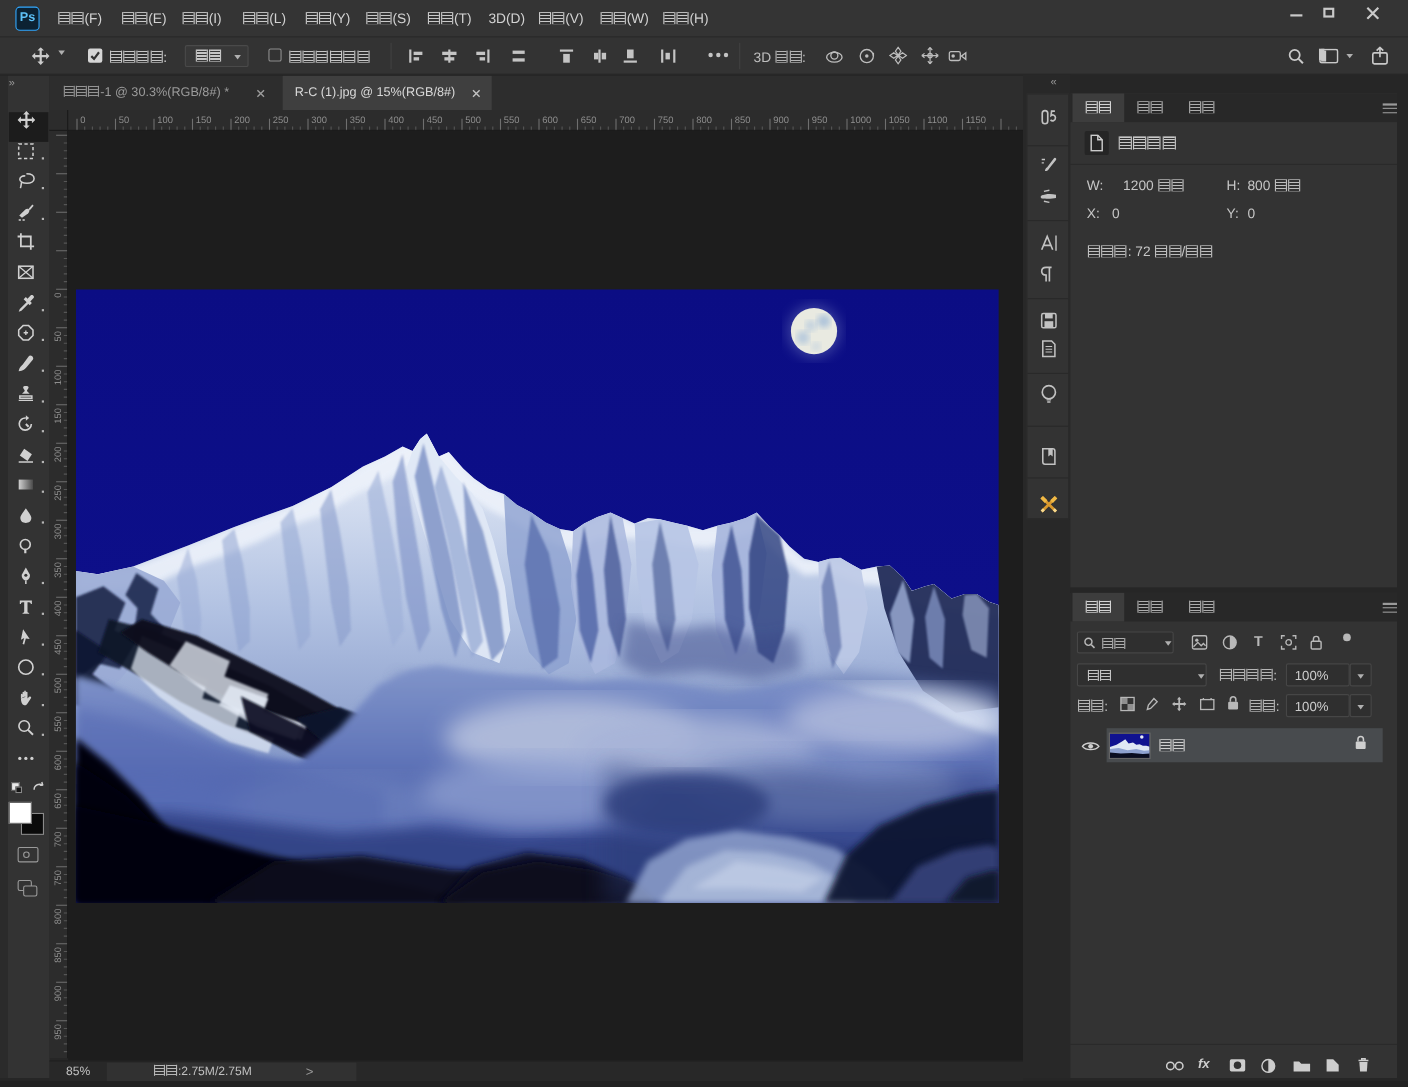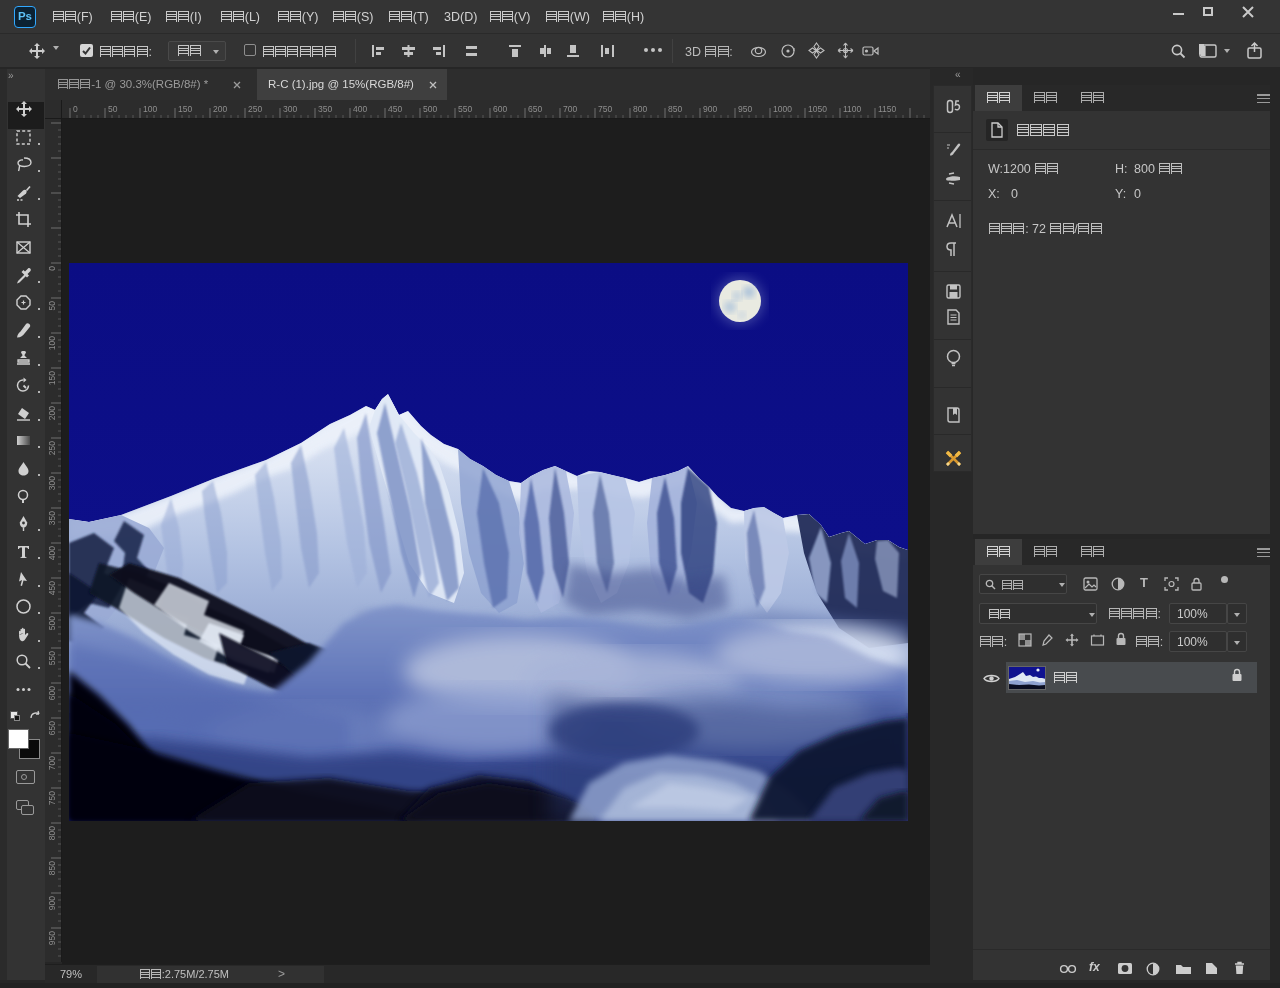--- a/index.html
+++ b/index.html
@@ -792,21 +792,21 @@
  <path d="M530,558 L555,525 L590,510 L630,512 L665,520 L695,536 L710,558 Z" fill="#b4c3e0" opacity="0.7" filter="url(#b3)"></path>
  <path d="M560,545 L600,520 L640,525 L680,535 L660,548 L610,545 Z" fill="#d0daee" opacity="0.5" filter="url(#b3)"></path>
 
  <path d="M680,558 L700,515 L730,488 L770,470 L815,458 L839,455 L839,558 Z" fill="#111832" opacity="0.95" filter="url(#b3)"></path>
  <path d="M740,558 L765,525 L800,510 L830,505 L839,508 L839,558 Z" fill="#3c4a85" opacity="0.8" filter="url(#b3)"></path>
  <path d="M790,558 L810,535 L835,528 L839,530 L839,558 Z" fill="#0d1226" opacity="0.9" filter="url(#b3)"></path>
 </svg>
   </div>
 <div id="statusbar" class="abs">
 <div class="abs" style="left:0;top:0;width:885px;height:1px;background:#1e1e1e"></div>
-<span class="abs" style="left:15px;top:4px">79%</span>
+<span class="abs" style="left:15px;top:4px">85%</span>
 <div class="abs" style="left:52px;top:2px;width:227px;height:17px;background:#313131"></div>
 <span class="abs" style="left:94px;top:4px"><i class="g" style="width:10px;height:10px;vertical-align:-1px"></i><i class="g" style="width:10px;height:10px;vertical-align:-1px"></i>:2.75M/2.75M</span>
 <span class="abs" style="left:233px;top:3px;color:#9a9a9a;font-size:12px">&gt;</span>
 </div>
 <div id="botstrip" class="abs"></div>
 <div id="stripcol" class="abs"></div>
 <span class="abs" style="left:955px;top:69px;color:#9a9a9a;font-size:10px">«</span>
 <div id="iconstrip" class="abs">
 <div class="sicon" style="top:12px">
       <svg class="ic" width="19" height="19" viewBox="0 0 19 19" style="">
@@ -887,21 +887,21 @@
 </div>
 <div class="abs" style="left:13px;top:34px;width:22px;height:22px;background:#252525;border-radius:2px">
       <svg class="ic" width="14" height="16" viewBox="0 0 14 16" style="position:absolute;left:4px;top:3px">
         <path d="M2,1 H8 L12,5 V15 H2 Z" fill="none" stroke="#cccccc" stroke-width="1.3"></path>
         <path d="M8,1 V5 H12" fill="none" stroke="#cccccc" stroke-width="1.3"></path>
       </svg>
     </div>
 <span class="ptxt" style="left:43px;top:38px;font-size:13px;color:#d2d2d2"><i class="g" style="width:12px;height:12px;vertical-align:-1px"></i><i class="g" style="width:12px;height:12px;vertical-align:-1px"></i><i class="g" style="width:12px;height:12px;vertical-align:-1px"></i><i class="g" style="width:12px;height:12px;vertical-align:-1px"></i></span>
 <div class="abs" style="left:0;top:64px;width:297px;height:1px;background:#2a2a2a"></div>
 <span class="ptxt" style="left:15px;top:77px">W:</span>
-<span class="ptxt" style="left:30px;top:77px">1200 <i class="g" style="width:11px;height:11px;vertical-align:-1px"></i><i class="g" style="width:11px;height:11px;vertical-align:-1px"></i></span>
+<span class="ptxt" style="left:48px;top:77px">1200 <i class="g" style="width:11px;height:11px;vertical-align:-1px"></i><i class="g" style="width:11px;height:11px;vertical-align:-1px"></i></span>
 <span class="ptxt" style="left:142px;top:77px">H:</span>
 <span class="ptxt" style="left:161px;top:77px">800 <i class="g" style="width:11px;height:11px;vertical-align:-1px"></i><i class="g" style="width:11px;height:11px;vertical-align:-1px"></i></span>
 <span class="ptxt" style="left:15px;top:102px">X:</span>
 <span class="ptxt" style="left:38px;top:102px">0</span>
 <span class="ptxt" style="left:142px;top:102px">Y:</span>
 <span class="ptxt" style="left:161px;top:102px">0</span>
 <span class="ptxt" style="left:15px;top:137px"><i class="g" style="width:11px;height:11px;vertical-align:-1px"></i><i class="g" style="width:11px;height:11px;vertical-align:-1px"></i><i class="g" style="width:11px;height:11px;vertical-align:-1px"></i>: 72 <i class="g" style="width:11px;height:11px;vertical-align:-1px"></i><i class="g" style="width:11px;height:11px;vertical-align:-1px"></i>/<i class="g" style="width:11px;height:11px;vertical-align:-1px"></i><i class="g" style="width:11px;height:11px;vertical-align:-1px"></i></span>
 </div>
 <div id="lpanel" class="abs">
 <div class="ptabs">

